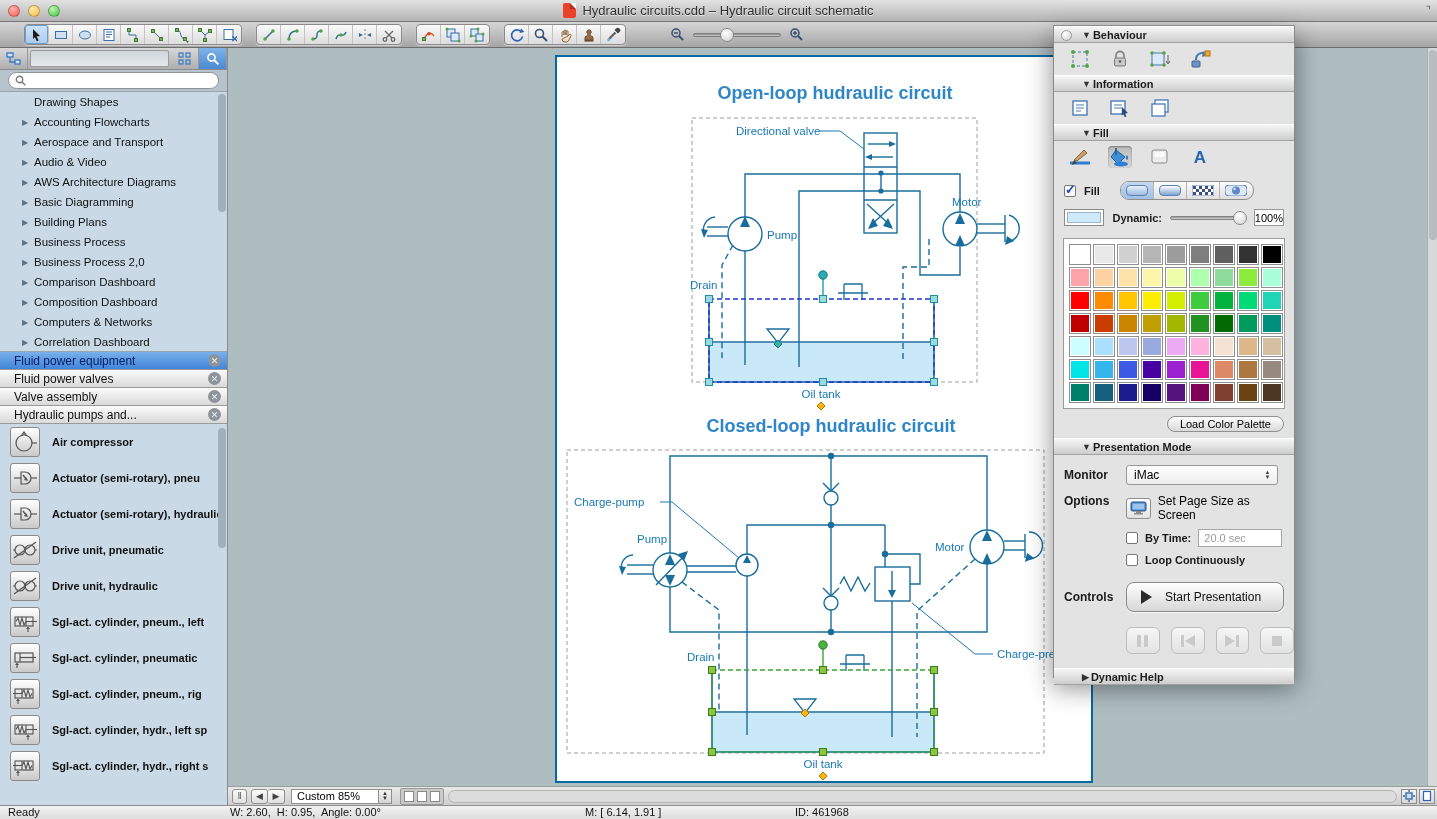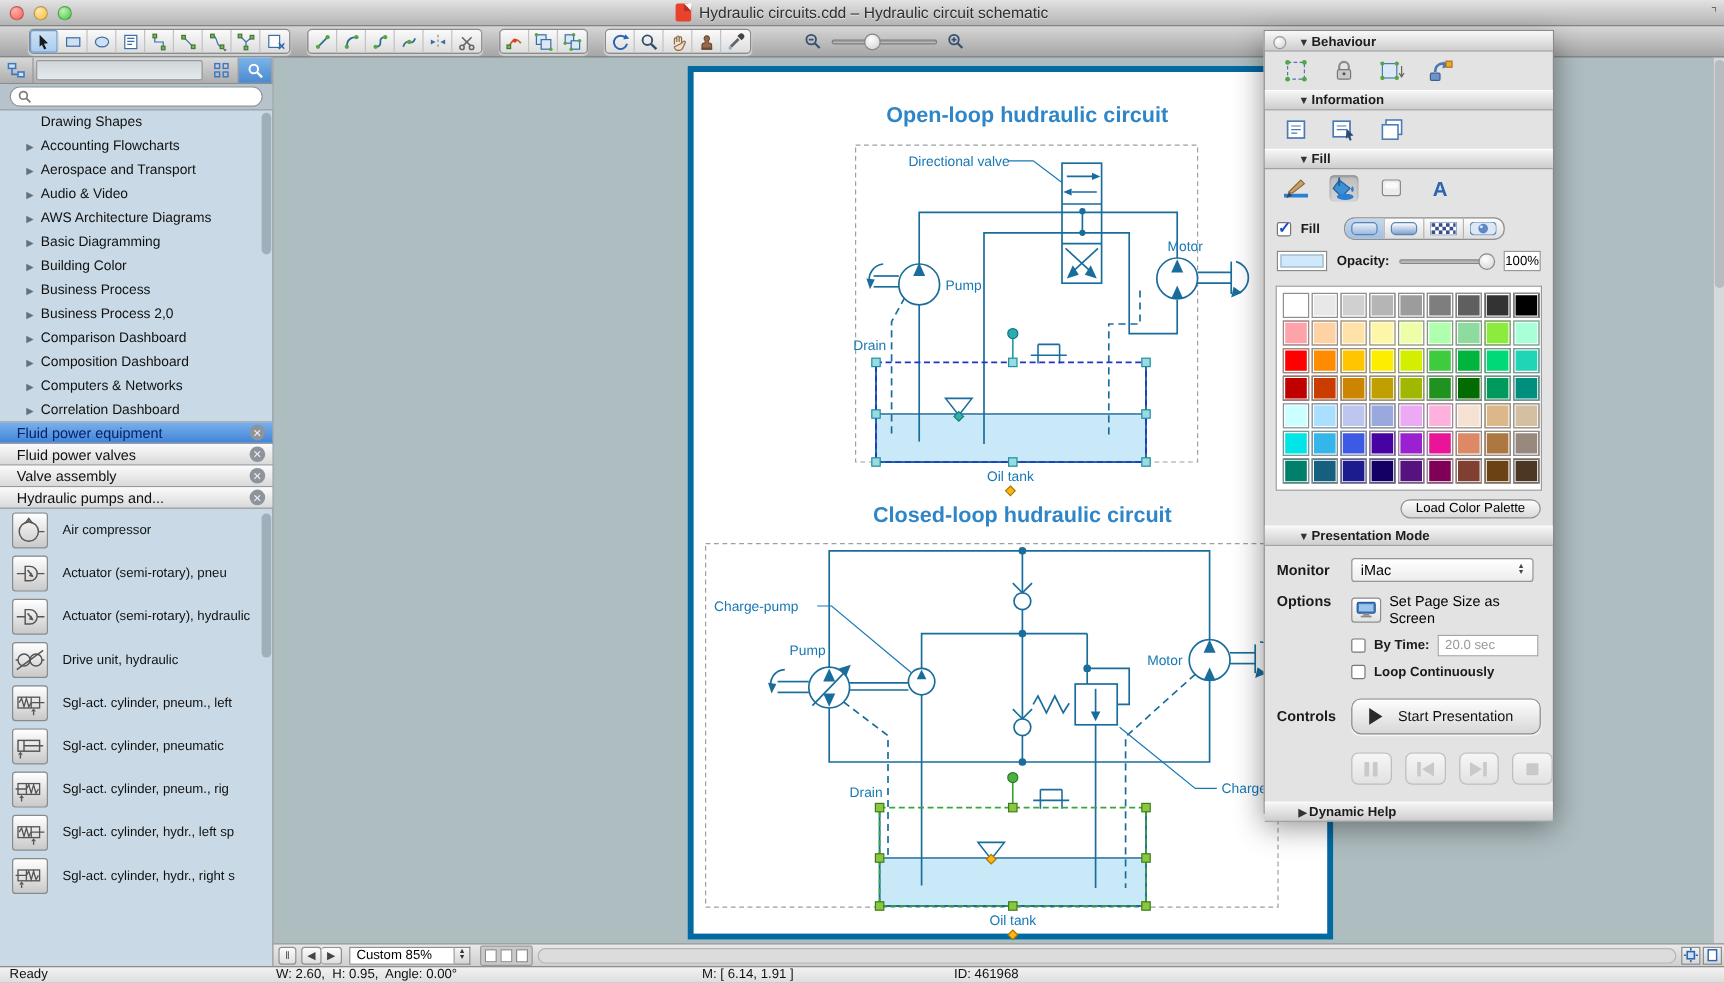--- a/index.html
+++ b/index.html
@@ -50,28 +50,28 @@
   .lib-row { height:20px; display:flex; align-items:center; font-size:11.5px; color:#111; padding-left:20px; gap:4px; }
   .lib-tri { width:10px; color:#5e7486; font-size:8px; text-align:center; }
   .sb-scroll { position:absolute; right:1px; top:2px; width:8px; border-radius:4px; background:#9fb0ba; }
   .openlib-row { height:18px; display:flex; align-items:center; font-size:12px; color:#101010;
     background:linear-gradient(#fbfbfb,#d9d9d9); border-bottom:1px solid #9a9a9a; padding:0 6px 0 14px; }
   .openlib-row.selected { background:linear-gradient(#79b0ec,#4184d8); color:#05226b; }
   .openlib-label { flex:1; }
   .openlib-close { width:13px; height:13px; border-radius:50%; background:#8d949b; color:#eef2f5; font-size:9px;
     display:flex; align-items:center; justify-content:center; }
   .shape-list { position:relative; height:381px; overflow:hidden; }
-  .shape-row { height:36px; display:flex; align-items:center; gap:12px; padding-left:10px; }
+  .shape-row { height:36px; display:flex; align-items:center; gap:12px; padding-left:10px;font-weight:bold; }
   .shape-icon { width:30px; height:30px; border:1px solid #8a8a8a; border-radius:3px;
     background:linear-gradient(#ffffff,#c9c9c9); display:flex; align-items:center; justify-content:center; }
   .shape-label { font-size:11px; color:#111; }
 
   
   .canvas { position:absolute; left:228px; top:48px; width:1209px; height:738px; background:#aebdc0; overflow:hidden; }
-  .page { position:absolute; left:345px; top:7px; width:538px; height:728px; background:#fff; border:5px solid #0369a1; }
+  .page { position:absolute; left:327px; top:7px; width:538px; height:728px; background:#fff; border:2px solid #0369a1; }
   .vscroll { position:absolute; right:0; top:0; width:10px; height:738px; background:#d6d9da; border-left:1px solid #a9adb0; }
   .vscroll .thumb { position:absolute; left:1px; top:2px; width:8px; height:190px; border-radius:4px; background:#b6bcc0; }
 
   
   .pagebar { position:absolute; left:228px; top:786px; width:1209px; height:19px;
     background:linear-gradient(#e9e9e9,#cfcfcf); border-top:1px solid #9c9c9c; display:flex; align-items:center; }
   .pb-btn { height:15px; border:1px solid #909090; background:linear-gradient(#fcfcfc,#dedede); border-radius:3px;
     display:flex; align-items:center; justify-content:center; font-size:9px; color:#444; margin-left:4px; }
   .pb-zoom { width:88px; height:15px; margin-left:6px; border:1px solid #909090; background:#fff; font-size:11px;
     display:flex; align-items:center; padding-left:5px; }
@@ -408,21 +408,21 @@
         <div class="lib-row">
           <span class="lib-tri">▶</span>
           <span>AWS Architecture Diagrams</span>
         </div>
         <div class="lib-row">
           <span class="lib-tri">▶</span>
           <span>Basic Diagramming</span>
         </div>
         <div class="lib-row">
           <span class="lib-tri">▶</span>
-          <span>Building Color</span>
+          <span>Building Plans</span>
         </div>
         <div class="lib-row">
           <span class="lib-tri">▶</span>
           <span>Business Process</span>
         </div>
         <div class="lib-row">
           <span class="lib-tri">▶</span>
           <span>Business Process 2,0</span>
         </div>
         <div class="lib-row">
@@ -495,20 +495,34 @@
               <g fill="none" stroke="#555" stroke-width="1.2">
                 <path d="M9,7 v12 h4 a6,6 0 0 0 0,-12 z"></path>
                 <line x1="2" y1="13" x2="9" y2="13"></line>
                 <line x1="19" y1="13" x2="25" y2="13"></line>
                 <path d="M11,10 l4,5" stroke-width="1.4"></path>
               </g>
               <polygon points="16,16 12,15 14,12" fill="#555"></polygon>
             </svg>
           </div>
           <span class="shape-label">Actuator (semi-rotary), hydraulic</span>
+        </div>
+        <div class="shape-row">
+          <div class="shape-icon">
+            <svg width="26" height="26">
+              <g fill="none" stroke="#555" stroke-width="1.2">
+                <circle cx="8" cy="13" r="5"></circle>
+                <circle cx="18" cy="13" r="5"></circle>
+                <line x1="2" y1="21" x2="24" y2="5"></line>
+                <line x1="1" y1="13" x2="3" y2="13"></line>
+                <line x1="23" y1="13" x2="25" y2="13"></line>
+              </g>
+            </svg>
+          </div>
+          <span class="shape-label">Drive unit, pneumatic</span>
         </div>
         <div class="shape-row">
           <div class="shape-icon">
             <svg width="26" height="26">
               <g fill="none" stroke="#555" stroke-width="1.2">
                 <circle cx="8" cy="13" r="5"></circle>
                 <circle cx="18" cy="13" r="5"></circle>
                 <line x1="2" y1="21" x2="24" y2="5"></line>
                 <line x1="1" y1="13" x2="3" y2="13"></line>
                 <line x1="23" y1="13" x2="25" y2="13"></line>
@@ -984,21 +998,21 @@
                 <circle cx="11" cy="5.5" r="4" fill="#5f87c8"></circle>
                 <circle cx="9.5" cy="4" r="1.3" fill="#cfe0f4"></circle>
               </svg>
           </div>
         </div>
       </div>
       <div class="fill-row2">
         <div class="swatch-well">
             <div class="inner" id="fill-swatch" style="background: rgb(207, 232, 250);"></div>
           </div>
-        <span class="bold">Opacity:</span>
+        <span class="bold">Dynamic:</span>
         <div class="op-track">
             <div class="op-thumb"></div>
           </div>
         <div class="op-value">100%</div>
       </div>
     </div>
 
     <div class="palette-box">
       <div class="pal-grid" id="palette">
           <div class="pal-swatch" style="background: rgb(255, 255, 255);"></div>

